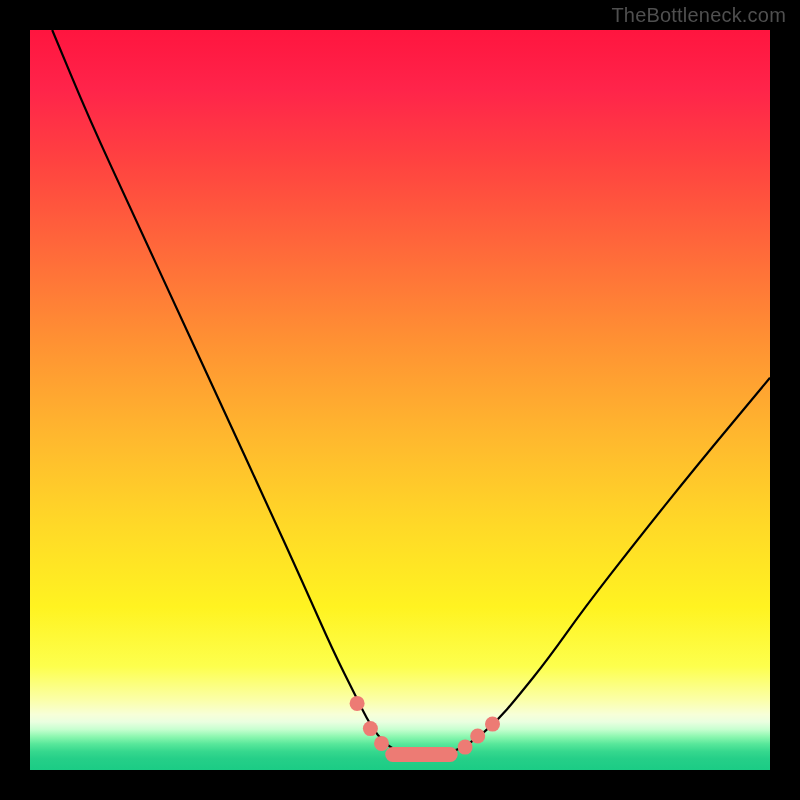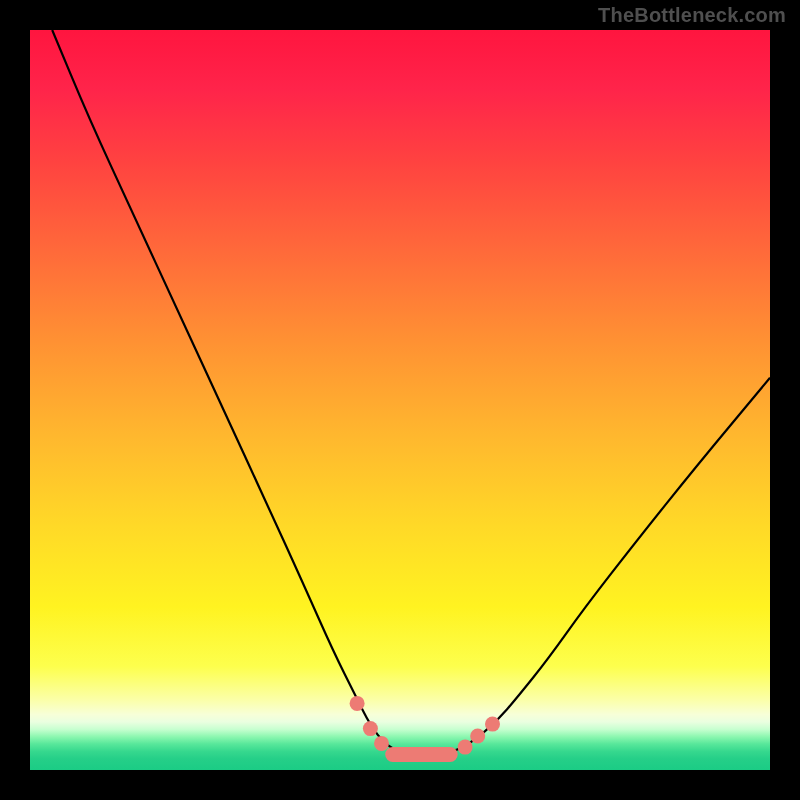--- a/index.html
+++ b/index.html
@@ -70,21 +70,21 @@
   .marker-round {
     fill: #ed7b74;
     stroke: none;
   }
   .watermark {
     position: absolute;
     top: 4px;
     right: 14px;
     color: #4f4f4f;
     font-size: 20px;
-    font-weight: 700;
+    font-weight: 400;
     letter-spacing: 0.2px;
   }
 </style>
 </head>
 <body>
 
 <div class="frame">
 
   <div class="plot-area">
     <div class="gradient-bg"></div>

